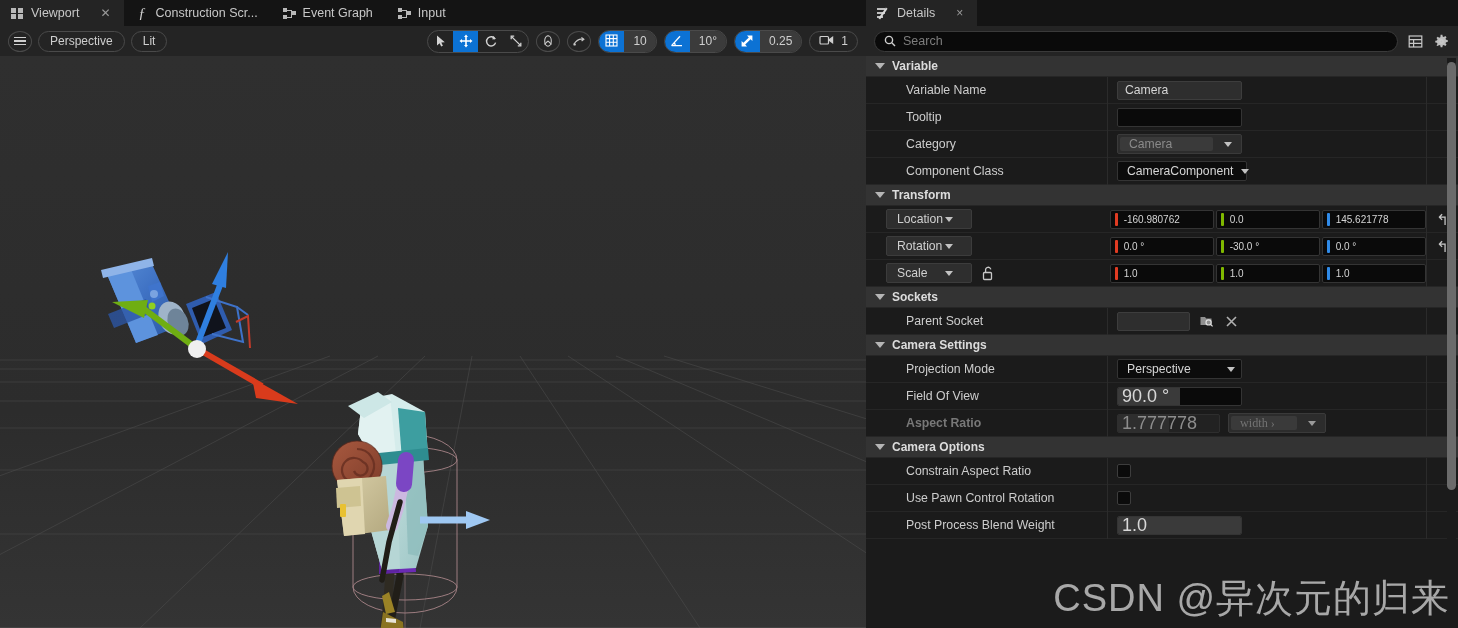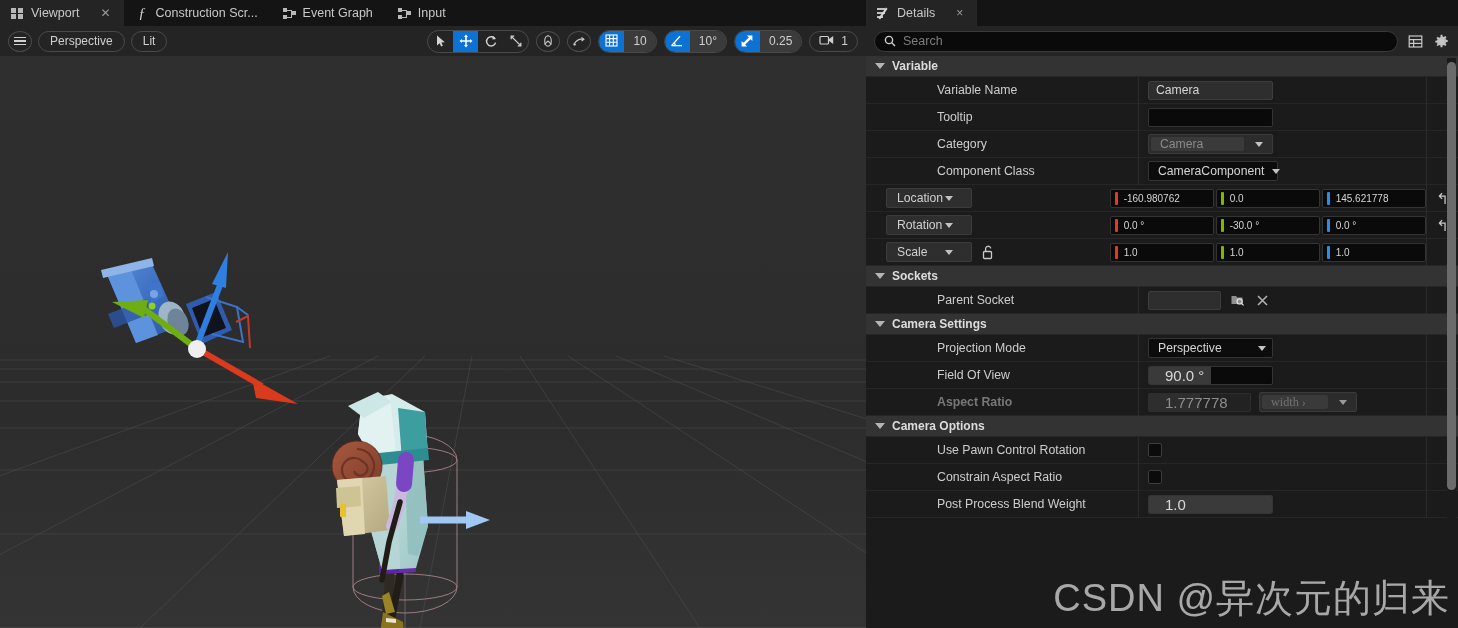--- a/index.html
+++ b/index.html
@@ -131,21 +131,21 @@
     border-right: 5px solid transparent; border-top: 6px solid #b5b5b5;
   }
   .section-hdr .title { font-size: 12px; font-weight: bold; color: #dcdcdc; }
 
   .row {
     height: 27px; display: flex; align-items: center;
     border-bottom: 1px solid #262626; position: relative;
   }
   .row .lbl {
     width: 242px; padding-left: 40px; font-size: 12.3px; color: #cdcdcd;
-    border-right: 1px solid #2b2b2b; height: 27px; display: flex; align-items: center; margin-left: 31px;
+    border-right: 1px solid #2b2b2b; height: 27px; display: flex; align-items: center;
   }
   .row.dim .lbl { color: #787878; font-weight: bold; }
   .row .field { flex: 1; display: flex; align-items: center; padding-left: 9px; gap: 6px; height: 27px;}
   .row .endcol {
     width: 32px; border-left: 1px solid #2b2b2b; height: 27px;
     display: flex; align-items: center; justify-content: center;
   }
 
   .txtinput {
     height: 19px; background: #0a0a0a; border: 1px solid #343434;
@@ -201,21 +201,21 @@
   .vec-inputs { display: flex; gap: 2px; margin-left: 3px; }
 
   .undo-ico { color: #c4c4c4; font-size: 15px; line-height: 1; }
 
   .pct-input {
     width: 125px; height: 19px; background: #0a0a0a; border: 1px solid #343434;
     border-radius: 2px; position: relative; overflow: hidden;
     display: flex; align-items: center;
   }
   .pct-input .fill { position: absolute; left: 0; top: 0; bottom: 0; background: #3a3a3a; }
-  .pct-input .t { position: relative; padding-left: 16px; font-size: 15px; color: #d8d8d8; }
+  .pct-input .t { position: relative; padding-left: 4px; font-size: 18px; color: #d8d8d8; }
 
   .scrollbar {
     position: absolute; right: 2px; top: 62px; width: 9px; height: 428px;
     background: #6b6b6b; border-radius: 5px;
   }
   .scroll-track {
     position: absolute; right: 2px; top: 58px; width: 9px; bottom: 2px; background: #1b1b1b;
   }
 
   .watermark {
@@ -615,20 +615,24 @@
         <div class="field">
           <div class="combo" style="width:130px;">
             <span class="cv">CameraComponent</span>
             <span class="chev"></span>
           </div>
         </div>
         <div class="endcol"></div>
       </div>
 
 
+      <div class="section-hdr">
+        <span class="caret"></span>
+        <span class="title">Transform</span>
+      </div>
 
       <div class="row vec-row">
         <div class="vec-left">
           <div class="xform-lbl">
             <span>Location</span>
             <span class="chev"></span>
           </div>
         </div>
         <div class="field">
           <div class="vec-inputs">
@@ -779,29 +783,29 @@
         </div>
         <div class="endcol"></div>
       </div>
 
       <div class="section-hdr">
         <span class="caret"></span>
         <span class="title">Camera Options</span>
       </div>
 
       <div class="row">
+        <div class="lbl">Constrain Aspect Ratio</div>
+        <div class="field">
+          <div class="chk"></div>
+        </div>
+        <div class="endcol"></div>
+      </div>
+
+      <div class="row">
         <div class="lbl">Use Pawn Control Rotation</div>
-        <div class="field">
-          <div class="chk"></div>
-        </div>
-        <div class="endcol"></div>
-      </div>
-
-      <div class="row">
-        <div class="lbl">Constrain Aspect Ratio</div>
         <div class="field">
           <div class="chk"></div>
         </div>
         <div class="endcol"></div>
       </div>
 
       <div class="row">
         <div class="lbl">Post Process Blend Weight</div>
         <div class="field">
           <div class="pct-input">

